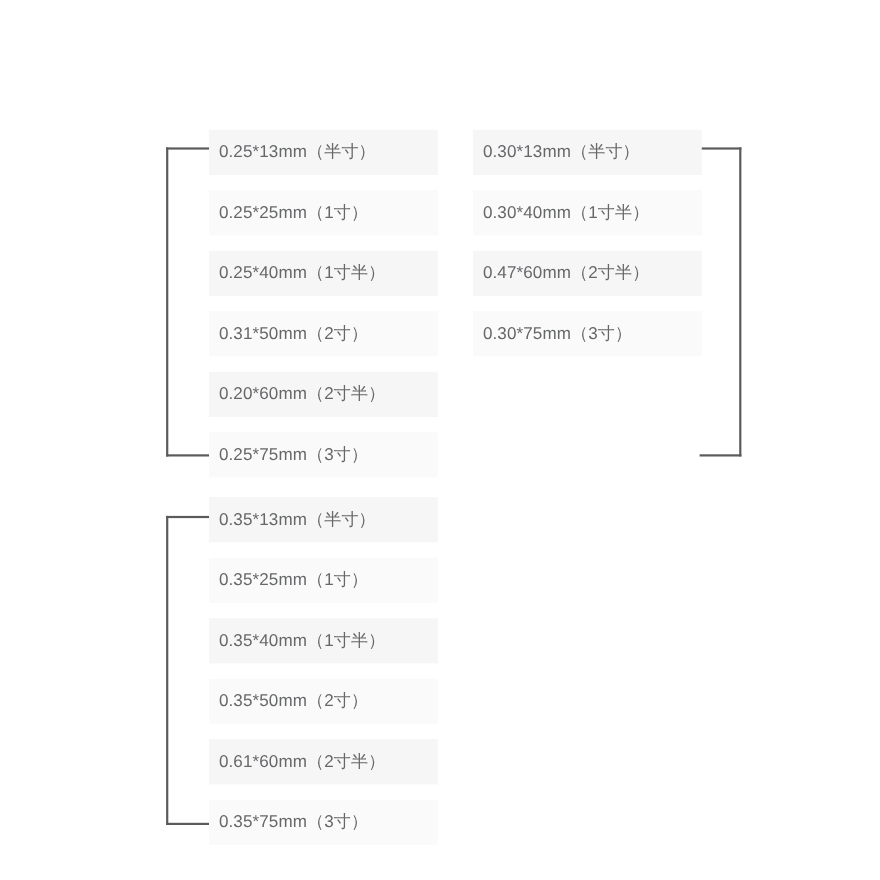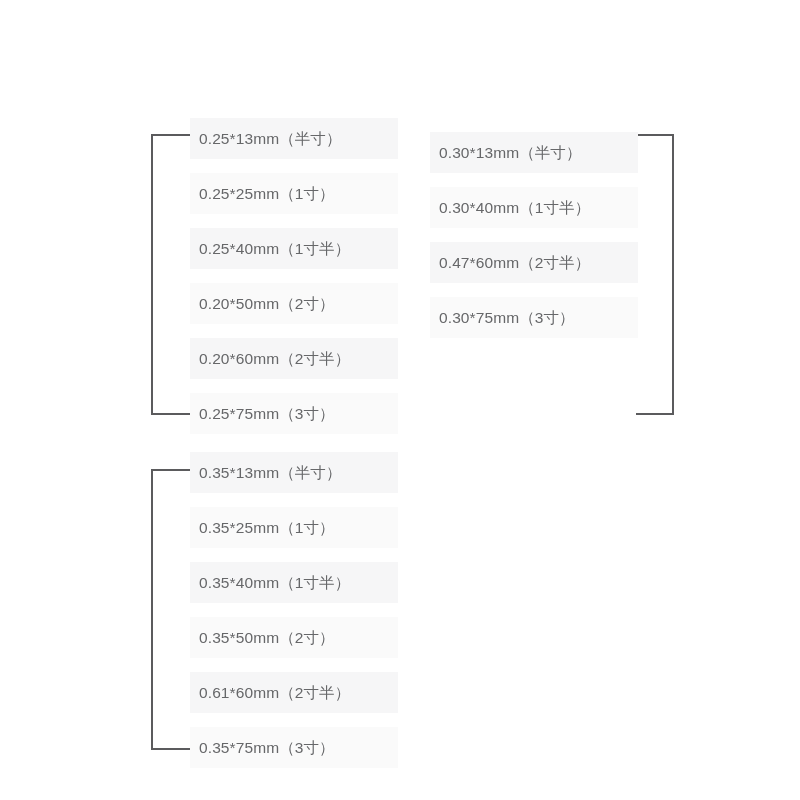--- a/index.html
+++ b/index.html
@@ -19,21 +19,21 @@
     width: 656px;
     height: 800px;
     text-align: center;
   }
 
   
   .spec-group {
     position: absolute;
   }
   .spec-group.col-left  { left: 190px; top: 118px; width: 208px; }
-  .spec-group.col-right { left: 430px; top: 132px; width: 208px; }
+  .spec-group.col-right { left: 430px; top: 118px; width: 208px; }
   .spec-group.col-lower { left: 190px; top: 452px; width: 208px; }
 
   
   .spec-item {
     position: relative;
     box-sizing: border-box;
     width: 100%;
     height: 41px;
     margin-bottom: 14px;
     background: #f6f6f7;
@@ -112,21 +112,21 @@
     <div class="spec-item">
       <span class="spec-label">0.25*13mm（半寸）</span>
     </div>
     <div class="spec-item">
       <span class="spec-label">0.25*25mm（1寸）</span>
     </div>
     <div class="spec-item">
       <span class="spec-label">0.25*40mm（1寸半）</span>
     </div>
     <div class="spec-item">
-      <span class="spec-label">0.20*50mm（2寸）</span>
+      <span class="spec-label">0.31*50mm（2寸）</span>
     </div>
     <div class="spec-item">
       <span class="spec-label">0.20*60mm（2寸半）</span>
     </div>
     <div class="spec-item">
       <span class="spec-label">0.25*75mm（3寸）</span>
     </div>
   </div>
 
   <div class="spec-group col-right">

